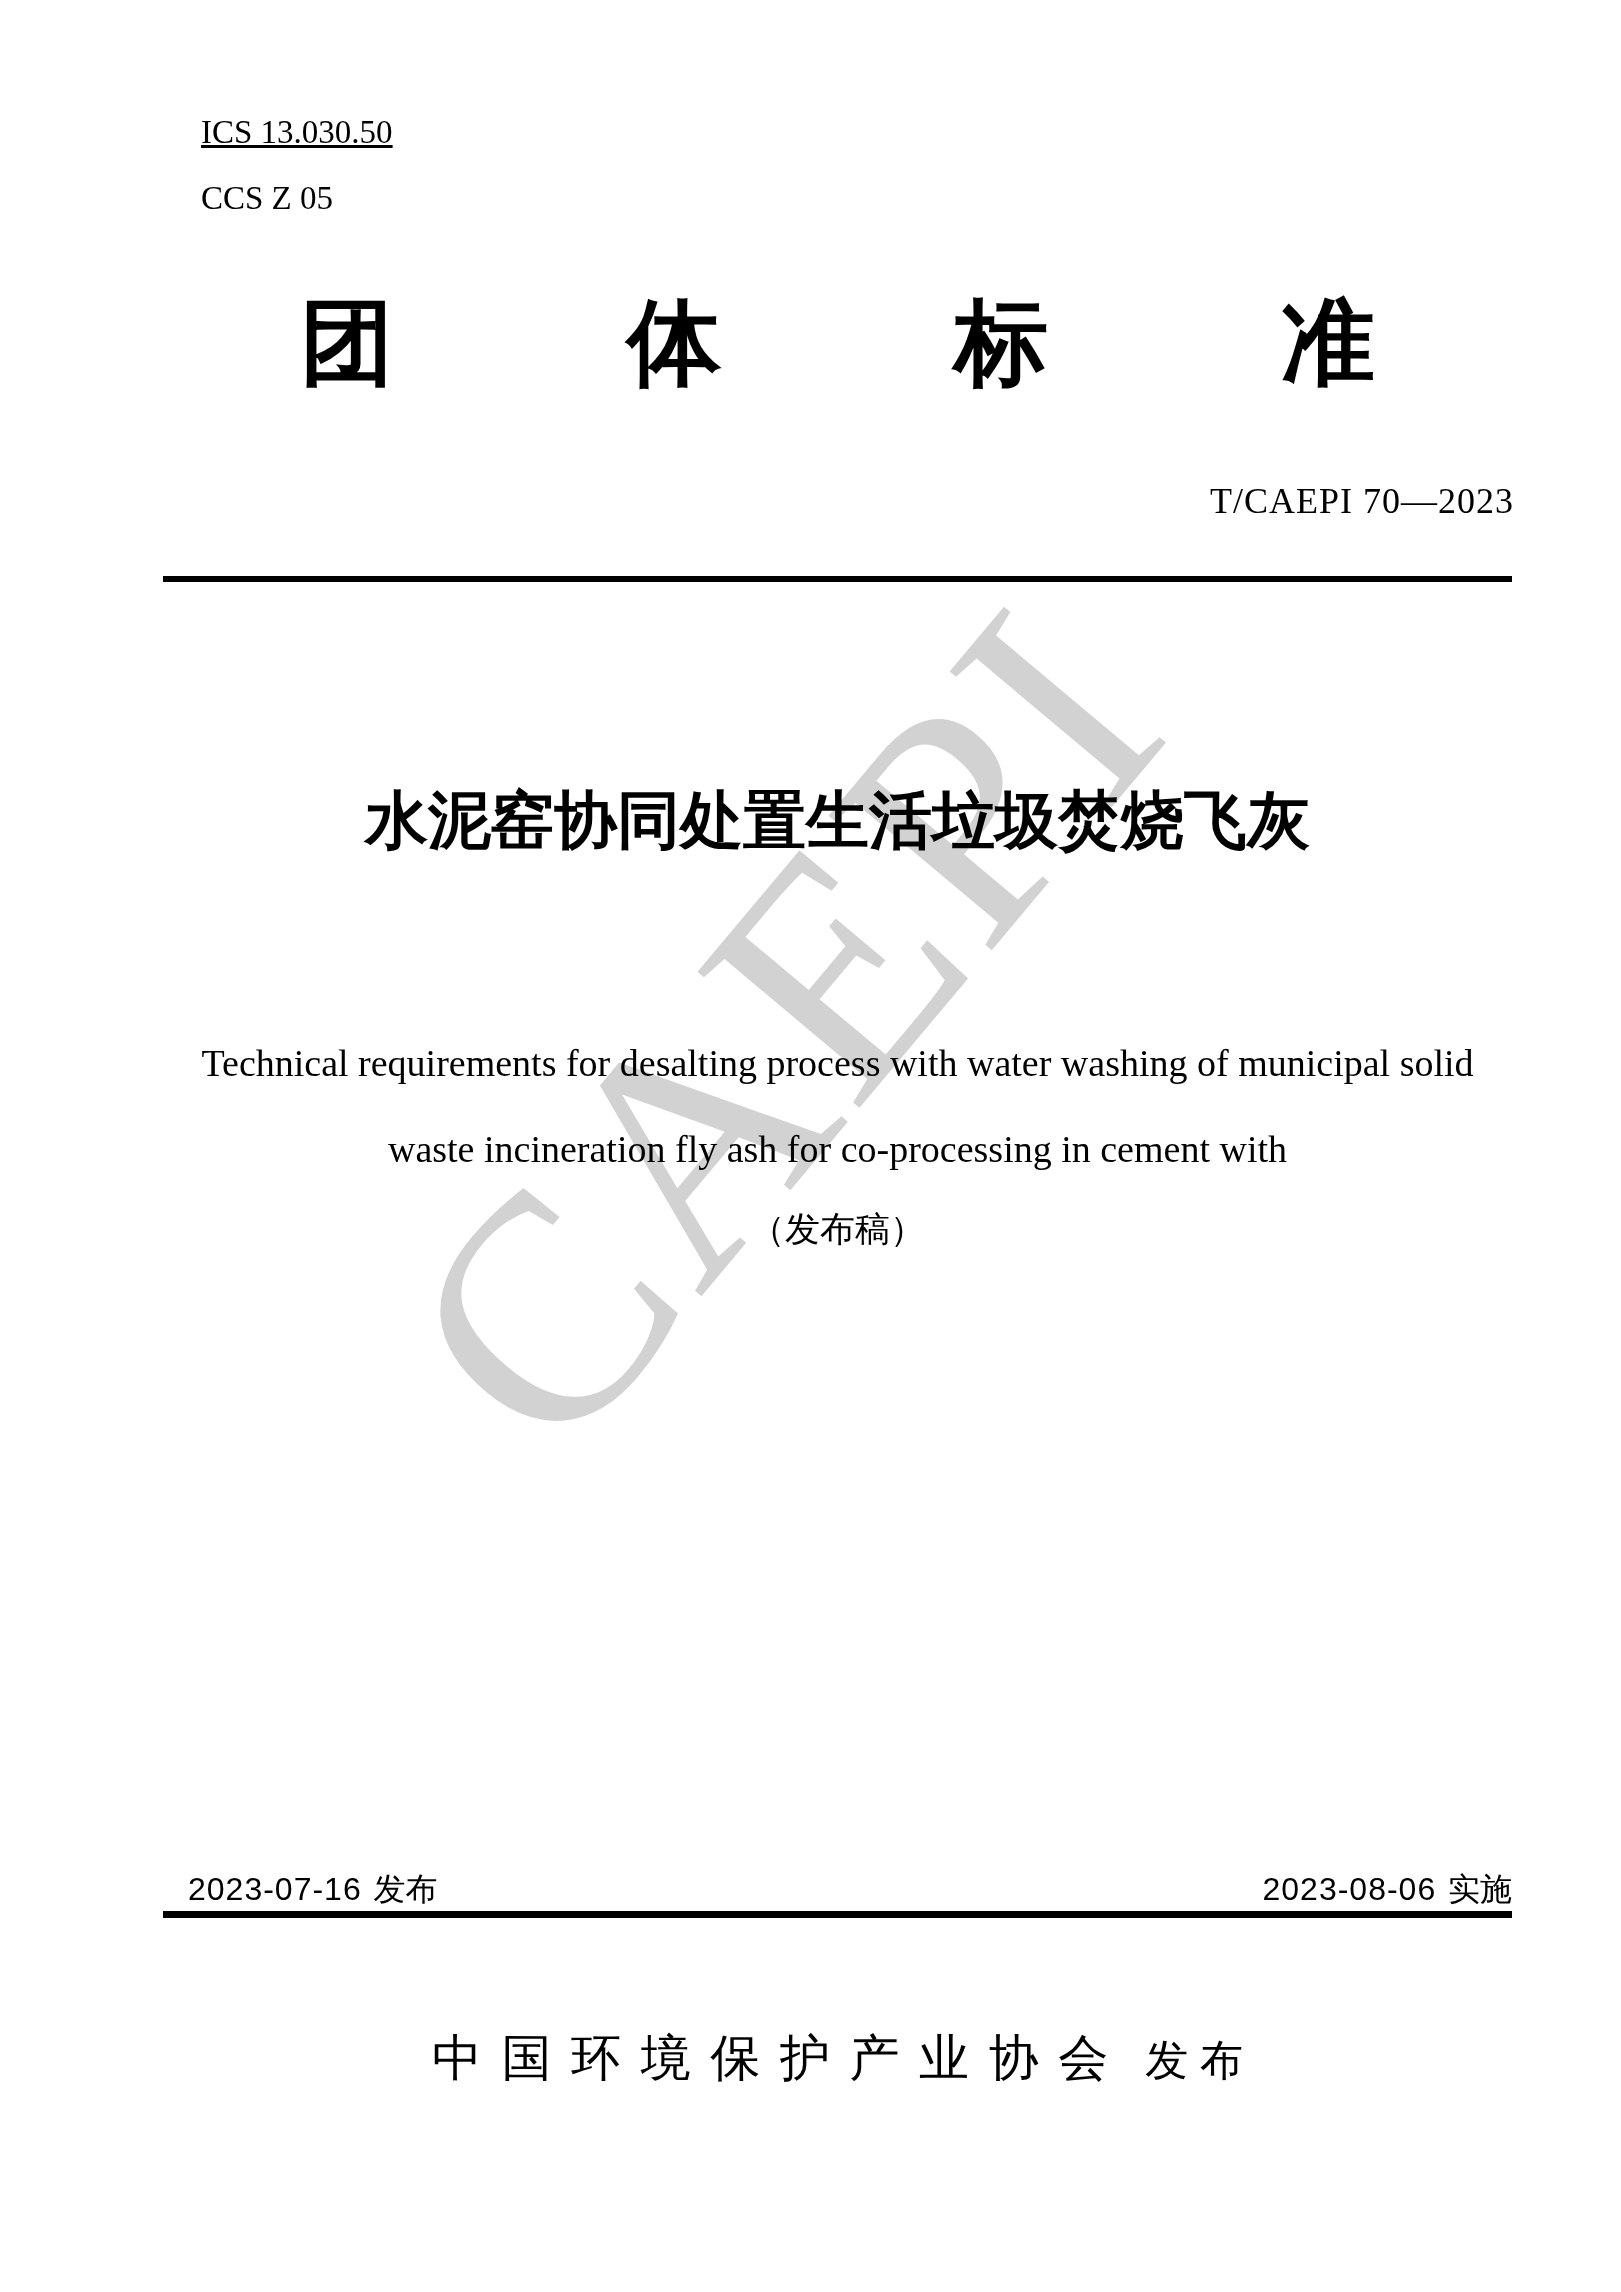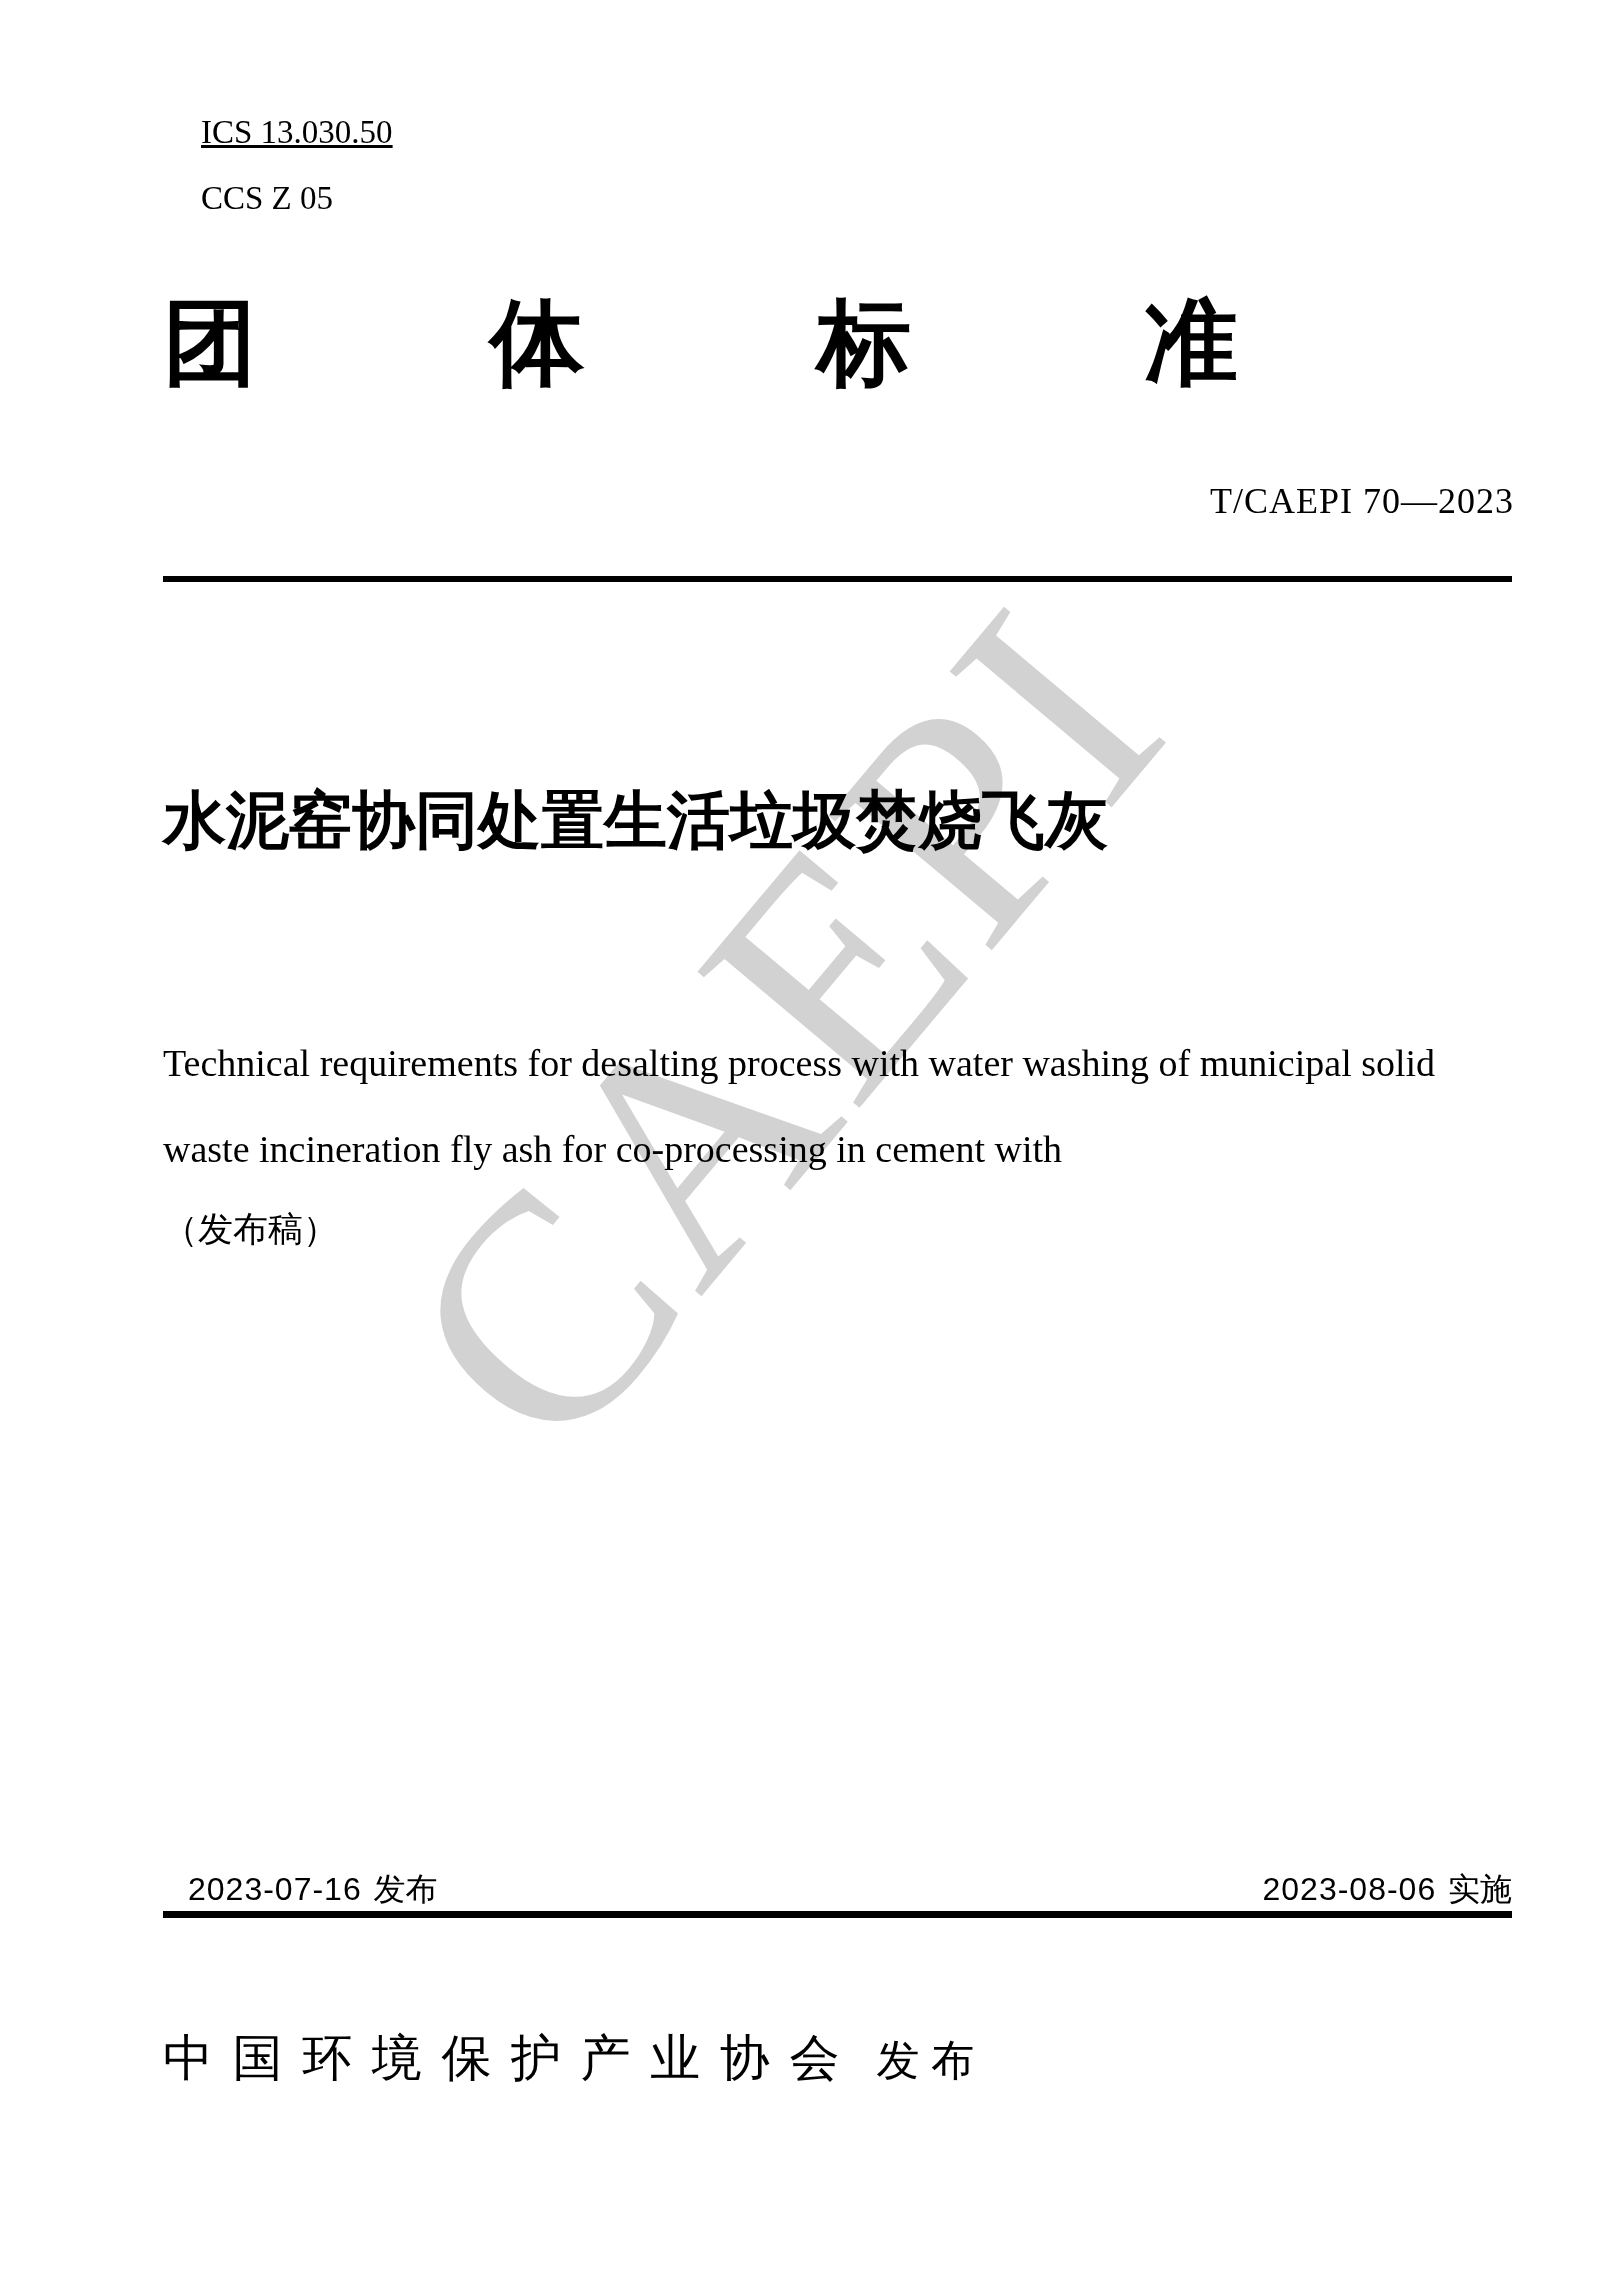--- a/index.html
+++ b/index.html
@@ -25,21 +25,21 @@
     z-index:0;
     font-family:"Liberation Serif","DejaVu Serif",serif;
   }
 
   .z { z-index:1; }
 
   .ics { left:201px; top:114px; font-size:33px;text-decoration:underline; }
   .ccs { left:201px; top:180px; font-size:33px; }
 
   
-  .band { left:163px; width:1349px; }
+  .band { left:163px; width:1349px; text-align:center; }
 
   .doc-type {
     top:294px;
     font-size:94px;
     font-weight:700;
     font-family:"Liberation Sans","DejaVu Sans",sans-serif;
     line-height:1.05;
     white-space:nowrap;
   }
   .spread4 {

